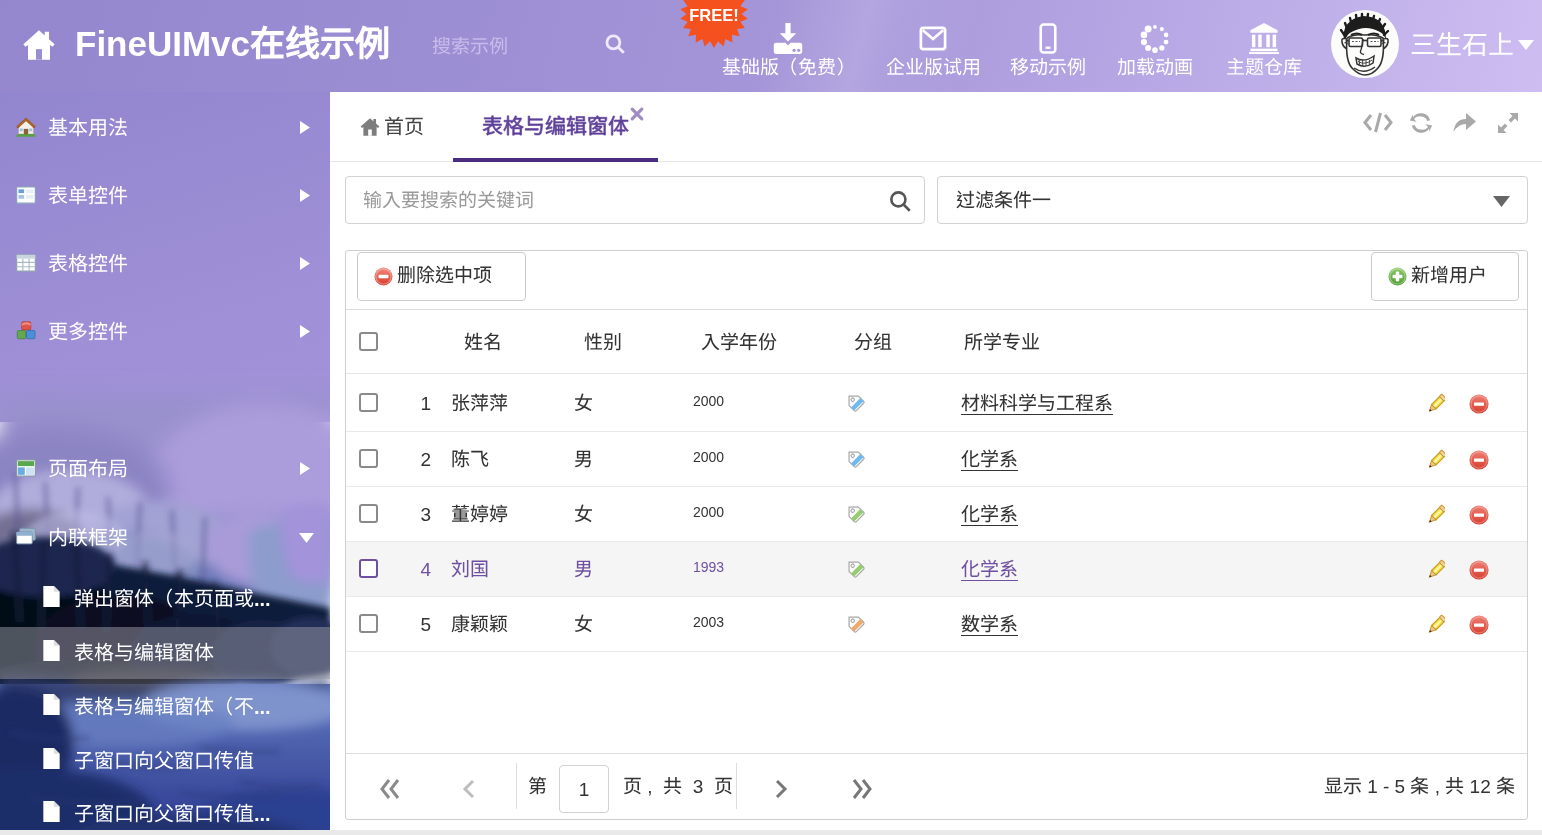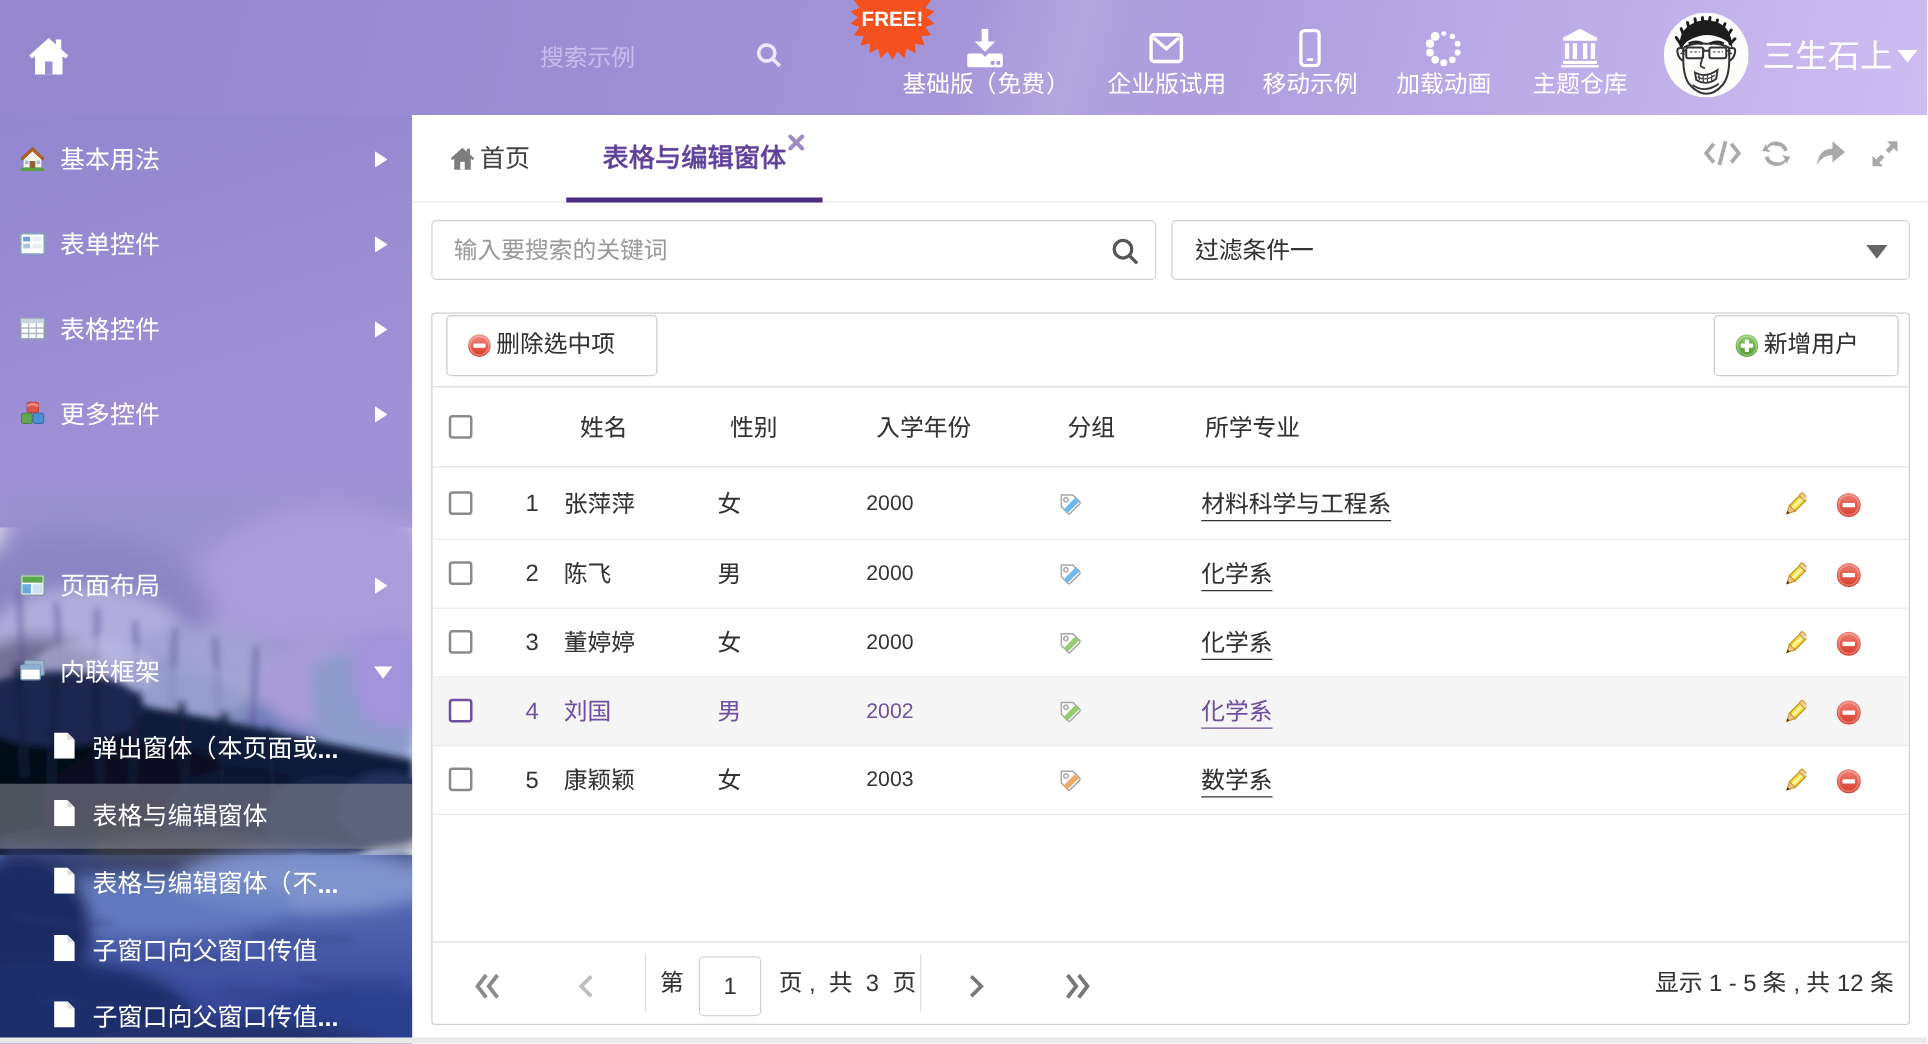--- a/index.html
+++ b/index.html
@@ -14,21 +14,21 @@
 .mi{position:absolute;left:0;width:330px;height:30px}
 .mi .arr{position:absolute;right:20px;top:9px}
 .smi-band{position:absolute;left:0;width:330px;background:rgba(150,150,162,.52)}
 #tabbar{position:absolute;left:0;top:0;width:1212px;height:70px;background:#fff;border-bottom:1px solid #e7e7e7}
 .inp{position:absolute;background:#fff;border:1px solid #d2d2d2;border-radius:4px}
 #panel{position:absolute;left:15px;top:158px;width:1183px;height:570px;border:1px solid #cfcfcf;border-radius:3px;background:#fff}
 .btn{position:absolute;border:1px solid #ccc;border-radius:4px;background:#fff}
 .cb{position:absolute;width:19px;height:19px;border:2px solid #8a8a8a;border-radius:3px;background:#fff}
 .row{position:absolute;left:0;width:1181px;border-bottom:1px solid #e9e9e9}
 .num{position:absolute;font-size:19px;color:#333;text-align:right;width:30px}
-.cell{position:absolute;font-size:17px;color:#333}
+.cell{position:absolute;font-size:14px;color:#333}
 .lnk{border-bottom:1px solid #555;padding-bottom:1px}
 .pgsep{position:absolute;top:10px;width:1px;height:46px;background:#ddd}
 </style></head><body>
 <div id="page">
     <svg style="position:absolute;width:0;height:0" aria-hidden="true">
       <defs>
         <path id="g4e00" d="M960 447V533H44V447Z"></path>
         <path id="g4e09" d="M880 136V216H123V136ZM801 463V542H187V463ZM934 809V889H65V809Z"></path>
         <path id="g4e0a" d="M882 361V440H470V361ZM950 834V913H51V834ZM508 54V876H425V54Z"></path>
         <path id="g4e0d" d="M931 109V189H69V109ZM618 354Q661 383 710 417Q758 450 805 486Q852 523 893 557Q934 591 961 619L897 681Q870 652 831 616Q791 581 745 543Q699 506 651 470Q603 435 558 404ZM624 168Q567 272 487 370Q407 468 309 551Q211 633 97 693Q91 683 81 671Q71 658 62 645Q52 633 43 624Q125 584 199 529Q273 475 337 411Q401 346 452 277Q503 208 538 137ZM457 959V341L542 256V256V959Z"></path>
@@ -149,20 +149,26 @@
           <stop offset="1" stop-color="#d63c2c"></stop>
         </linearGradient>
       </defs>
     </svg>
     <div id="header">
       <div class="abs" style="left:620px;top:0;width:500px;height:92px;background:linear-gradient(105deg,rgba(255,255,255,0) 30%,rgba(255,255,255,.14) 48%,rgba(255,255,255,.05) 55%,rgba(255,255,255,0) 70%)"></div>
       <svg class="abs" style="left:19px;top:25px" width="40" height="40" viewBox="0 0 24 24" fill="#fff">
 <path d="M12 3.2 2.6 11.6l1.3 1.5L5.4 12v8.8h13.2V12l1.5 1.1 1.3-1.5-3.4-3V4h-2.6v2.3L12 3.2z"></path>
 <rect x="10.2" y="14.5" width="3.6" height="6.3" fill="#9a8dd2"></rect>
       </svg>
+      <div class="abs" style="left:75px;top:24px;font-size:35px;font-weight:bold;color:#fff">FineUIMvc<svg class="cj" style="width:140px;height:35px;vertical-align:-0.12em;" viewBox="0 0 4000 1000" fill="#ffffff" stroke="#ffffff" stroke-width="42">
+          <use href="#g5728"></use>
+          <use href="#g7ebf" x="1000"></use>
+          <use href="#g793a" x="2000"></use>
+          <use href="#g4f8b" x="3000"></use>
+        </svg></div>
       <div class="abs" style="left:432px;top:36px"><svg class="cj" style="width:76px;height:19px;vertical-align:-0.12em;" viewBox="0 0 4000 1000" fill="#c8bcec">
           <use href="#g641c"></use>
           <use href="#g7d22" x="1000"></use>
           <use href="#g793a" x="2000"></use>
           <use href="#g4f8b" x="3000"></use>
         </svg></div>
       <svg class="abs" style="left:603px;top:32px" width="25" height="25" viewBox="0 0 24 24" fill="none" stroke="#efeafb" stroke-width="2.7">
         <circle cx="10" cy="10" r="6.2"></circle>
         <line x1="14.8" y1="14.8" x2="20" y2="20"></line>
       </svg>
@@ -785,21 +791,21 @@
         <div class="row" style="top:291px;height:55px;background:#f5f5f5;"></div>
         <div class="cb" style="left:13px;top:308px;border-color:#6f4fa0;"></div>
         <div class="num" style="left:55px;top:308px;color:#6f4fa0">4</div>
         <div class="cell" style="left:105px;top:308px"><svg class="cj" style="width:38px;height:19px;vertical-align:-0.12em;" viewBox="0 0 2000 1000" fill="#6f4fa0">
             <use href="#g5218"></use>
             <use href="#g56fd" x="1000"></use>
           </svg></div>
         <div class="cell" style="left:228px;top:308px"><svg class="cj" style="width:19px;height:19px;vertical-align:-0.12em;" viewBox="0 0 1000 1000" fill="#6f4fa0">
             <use href="#g7537"></use>
           </svg></div>
-        <div class="cell" style="left:347px;top:308px;color:#6f4fa0">2002</div>
+        <div class="cell" style="left:347px;top:308px;color:#6f4fa0">1993</div>
         <div class="abs" style="left:498px;top:306px"><svg width="23" height="23" viewBox="0 0 23 23">
             <g transform="rotate(45 11.5 11.5)">
               <path d="M2.4 11.5 9 4.9h7.4q1.4 0 1.4 1.4v10.4q0 1.4-1.4 1.4H9L2.4 11.5z" fill="#fdfdfd" stroke="#a8a8a8" stroke-width="1.2"></path>
               <circle cx="7.6" cy="11.5" r="1.7" fill="none" stroke="#a8a8a8" stroke-width="1.1"></circle>
               <rect x="11.8" y="4.9" width="4.4" height="13.2" fill="#95cc70"></rect>
             </g>
           </svg></div>
         <div class="cell lnk" style="left:615px;top:308px;border-color:#6f4fa0"><svg class="cj" style="width:57px;height:19px;vertical-align:-0.12em;" viewBox="0 0 3000 1000" fill="#6f4fa0">
             <use href="#g5316"></use>
             <use href="#g5b66" x="1000"></use>

